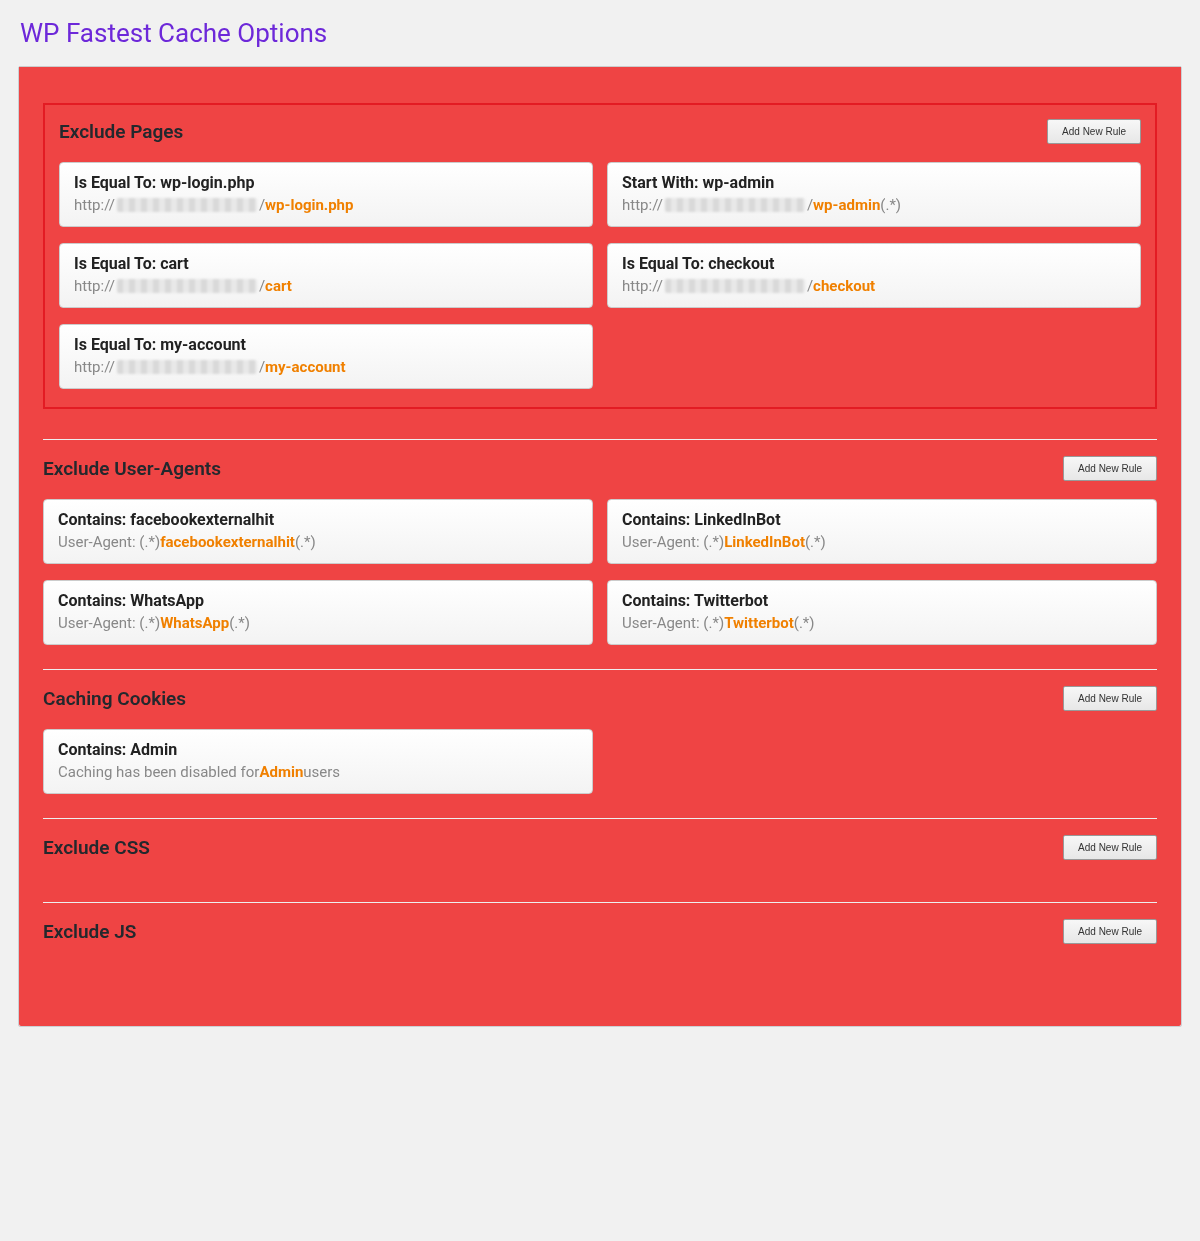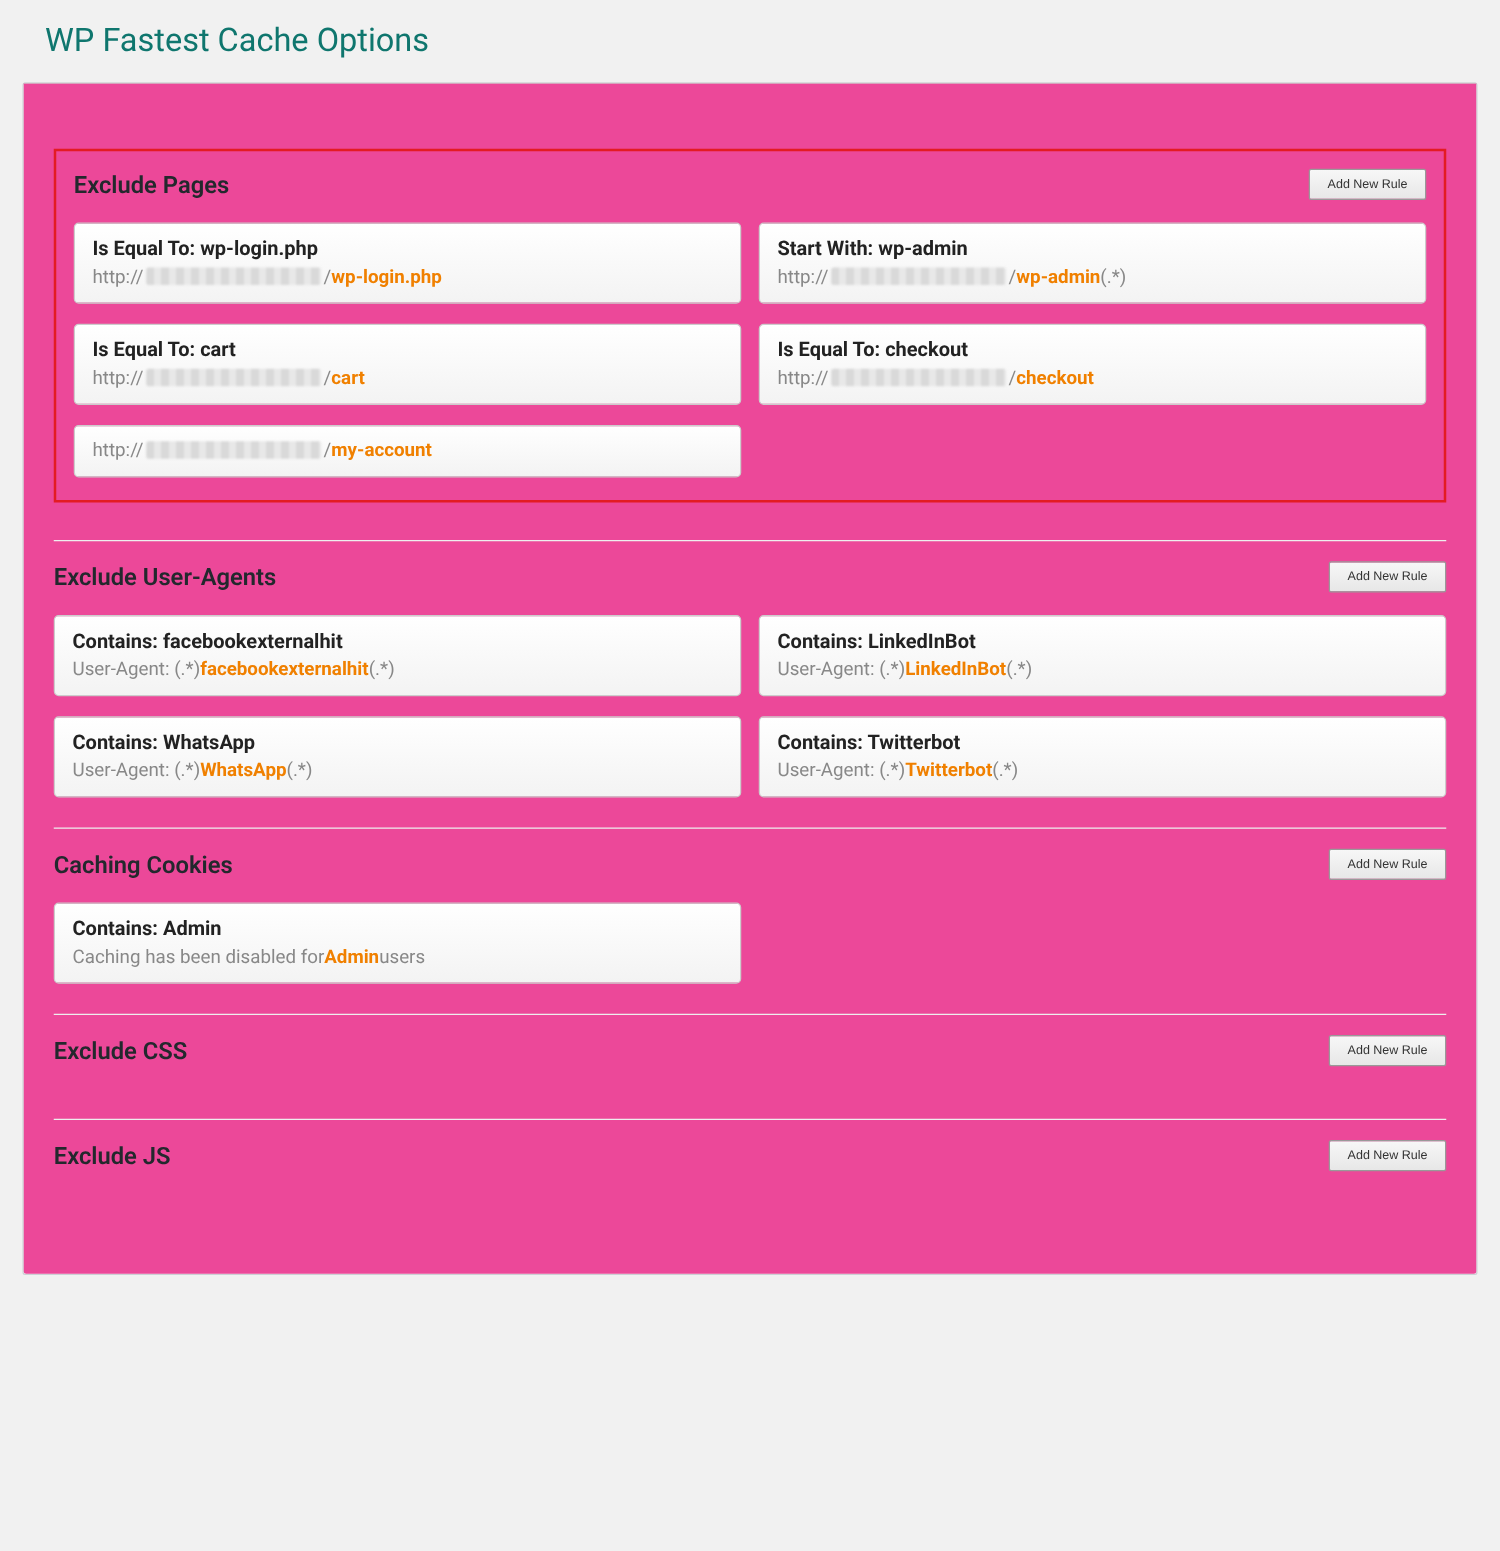--- a/index.html
+++ b/index.html
@@ -8,22 +8,22 @@
     background: #f1f1f1;
     color: #23282d;
     width: 1200px;
   }
   .page-wrap {
     padding: 12px 18px 30px 18px;
   }
   h1.page-title {
     font-size: 26px;
     font-weight: 400;
-    color: #0f766e;
-    margin: 6px 0 18px 18px;
+    color: #6d28d9;
+    margin: 6px 0 18px 2px;
   }
   .panel {
     background: #fff;
     border: 1px solid #ccd0d4;
     border-radius: 2px;
     padding: 0;
   }
   
   .tabs {
     display: flex;
@@ -44,22 +44,22 @@
   .tab.active {
     background: #fff;
     border-bottom: 1px solid #fff;
     color: #555;
     position: relative;
     z-index: 2;
   }
   .tab-body {
     border-top: 1px solid #ccc;
     margin-top: -1px;
-    padding: 36px 24px 40px 24px;
-    background: #ec4899;
+    padding: 20px 24px 40px 24px;
+    background: #ef4444;
     border-radius: 0 0 2px 2px;
   }
   
   .section {
     padding: 16px 0 24px 0;
     border-bottom: 1px solid #eee;
   }
   .section:last-child { border-bottom: none; }
   .section-head {
     display: flex;
@@ -171,20 +171,21 @@
               <div class="rule">
                 <div class="rule-title">Is Equal To: checkout</div>
                 <div class="rule-sub">
                   <span class="grey">http://</span>
                   <span class="blur"></span>
                   <span class="grey">/</span>
                   <span class="orange">checkout</span>
                 </div>
               </div>
               <div class="rule">
+                <div class="rule-title">Is Equal To: my-account</div>
                 <div class="rule-sub">
                   <span class="grey">http://</span>
                   <span class="blur"></span>
                   <span class="grey">/</span>
                   <span class="orange">my-account</span>
                 </div>
               </div>
             </div>
           </div>
         </div>

